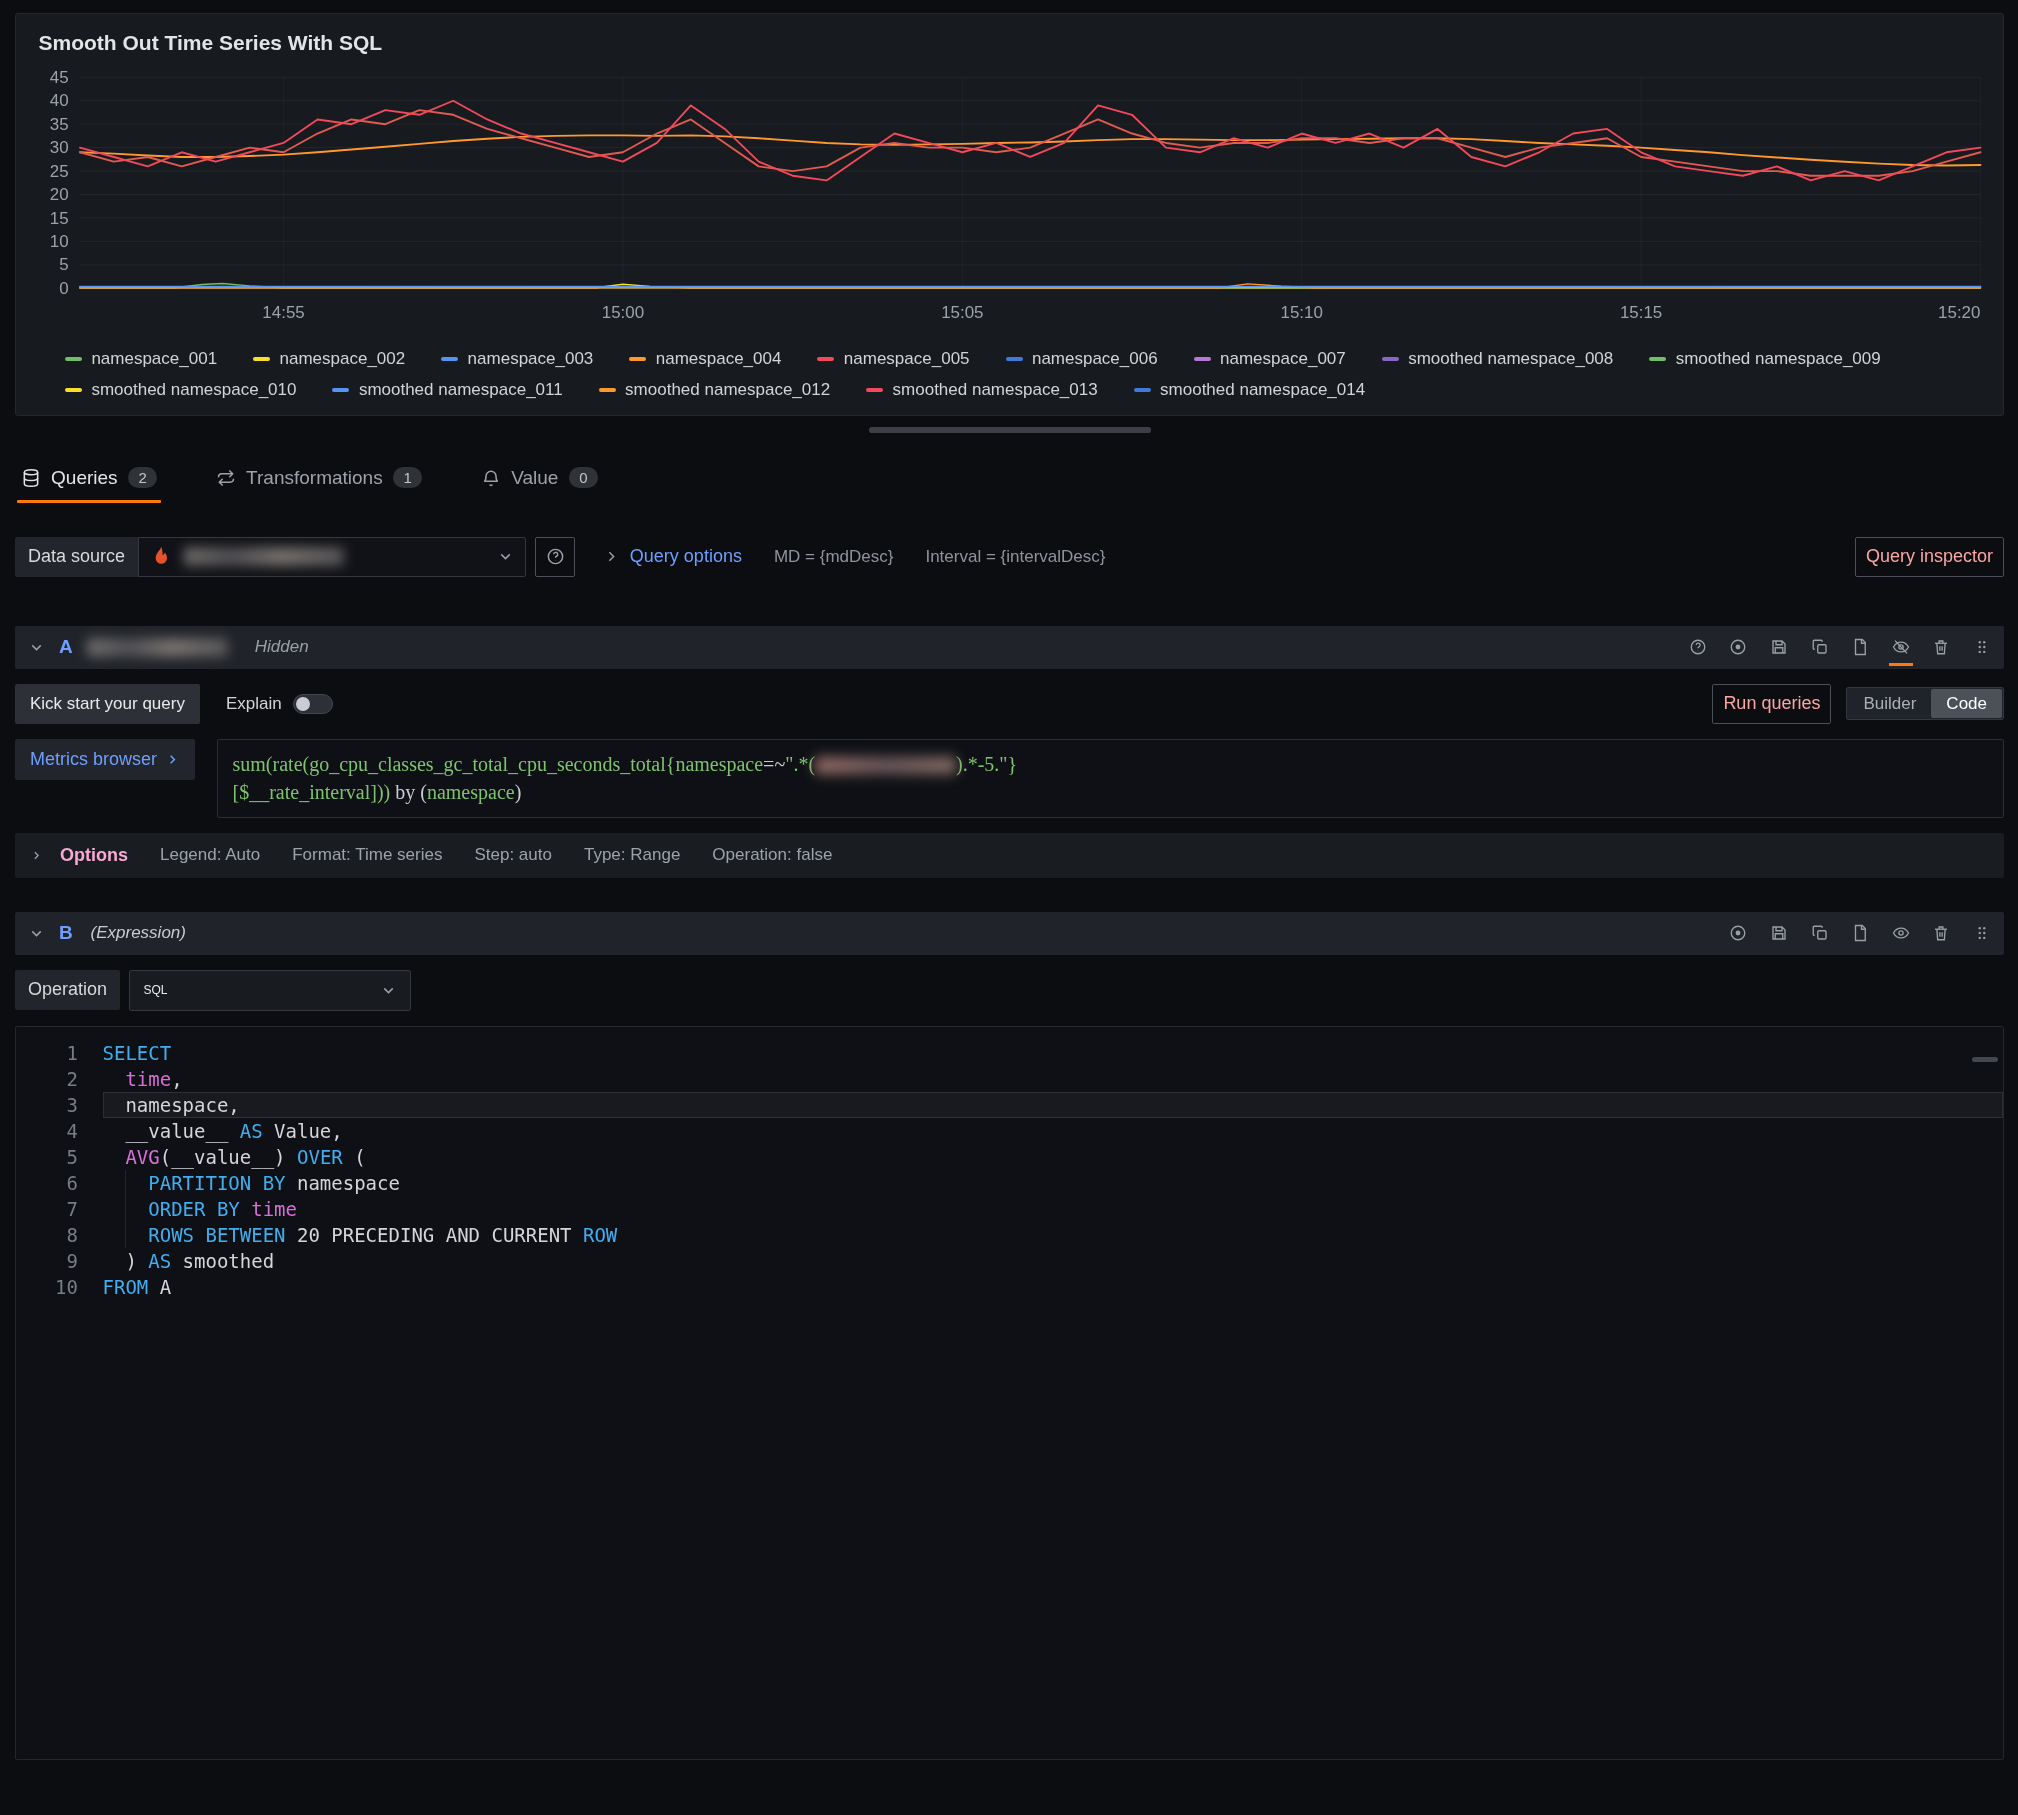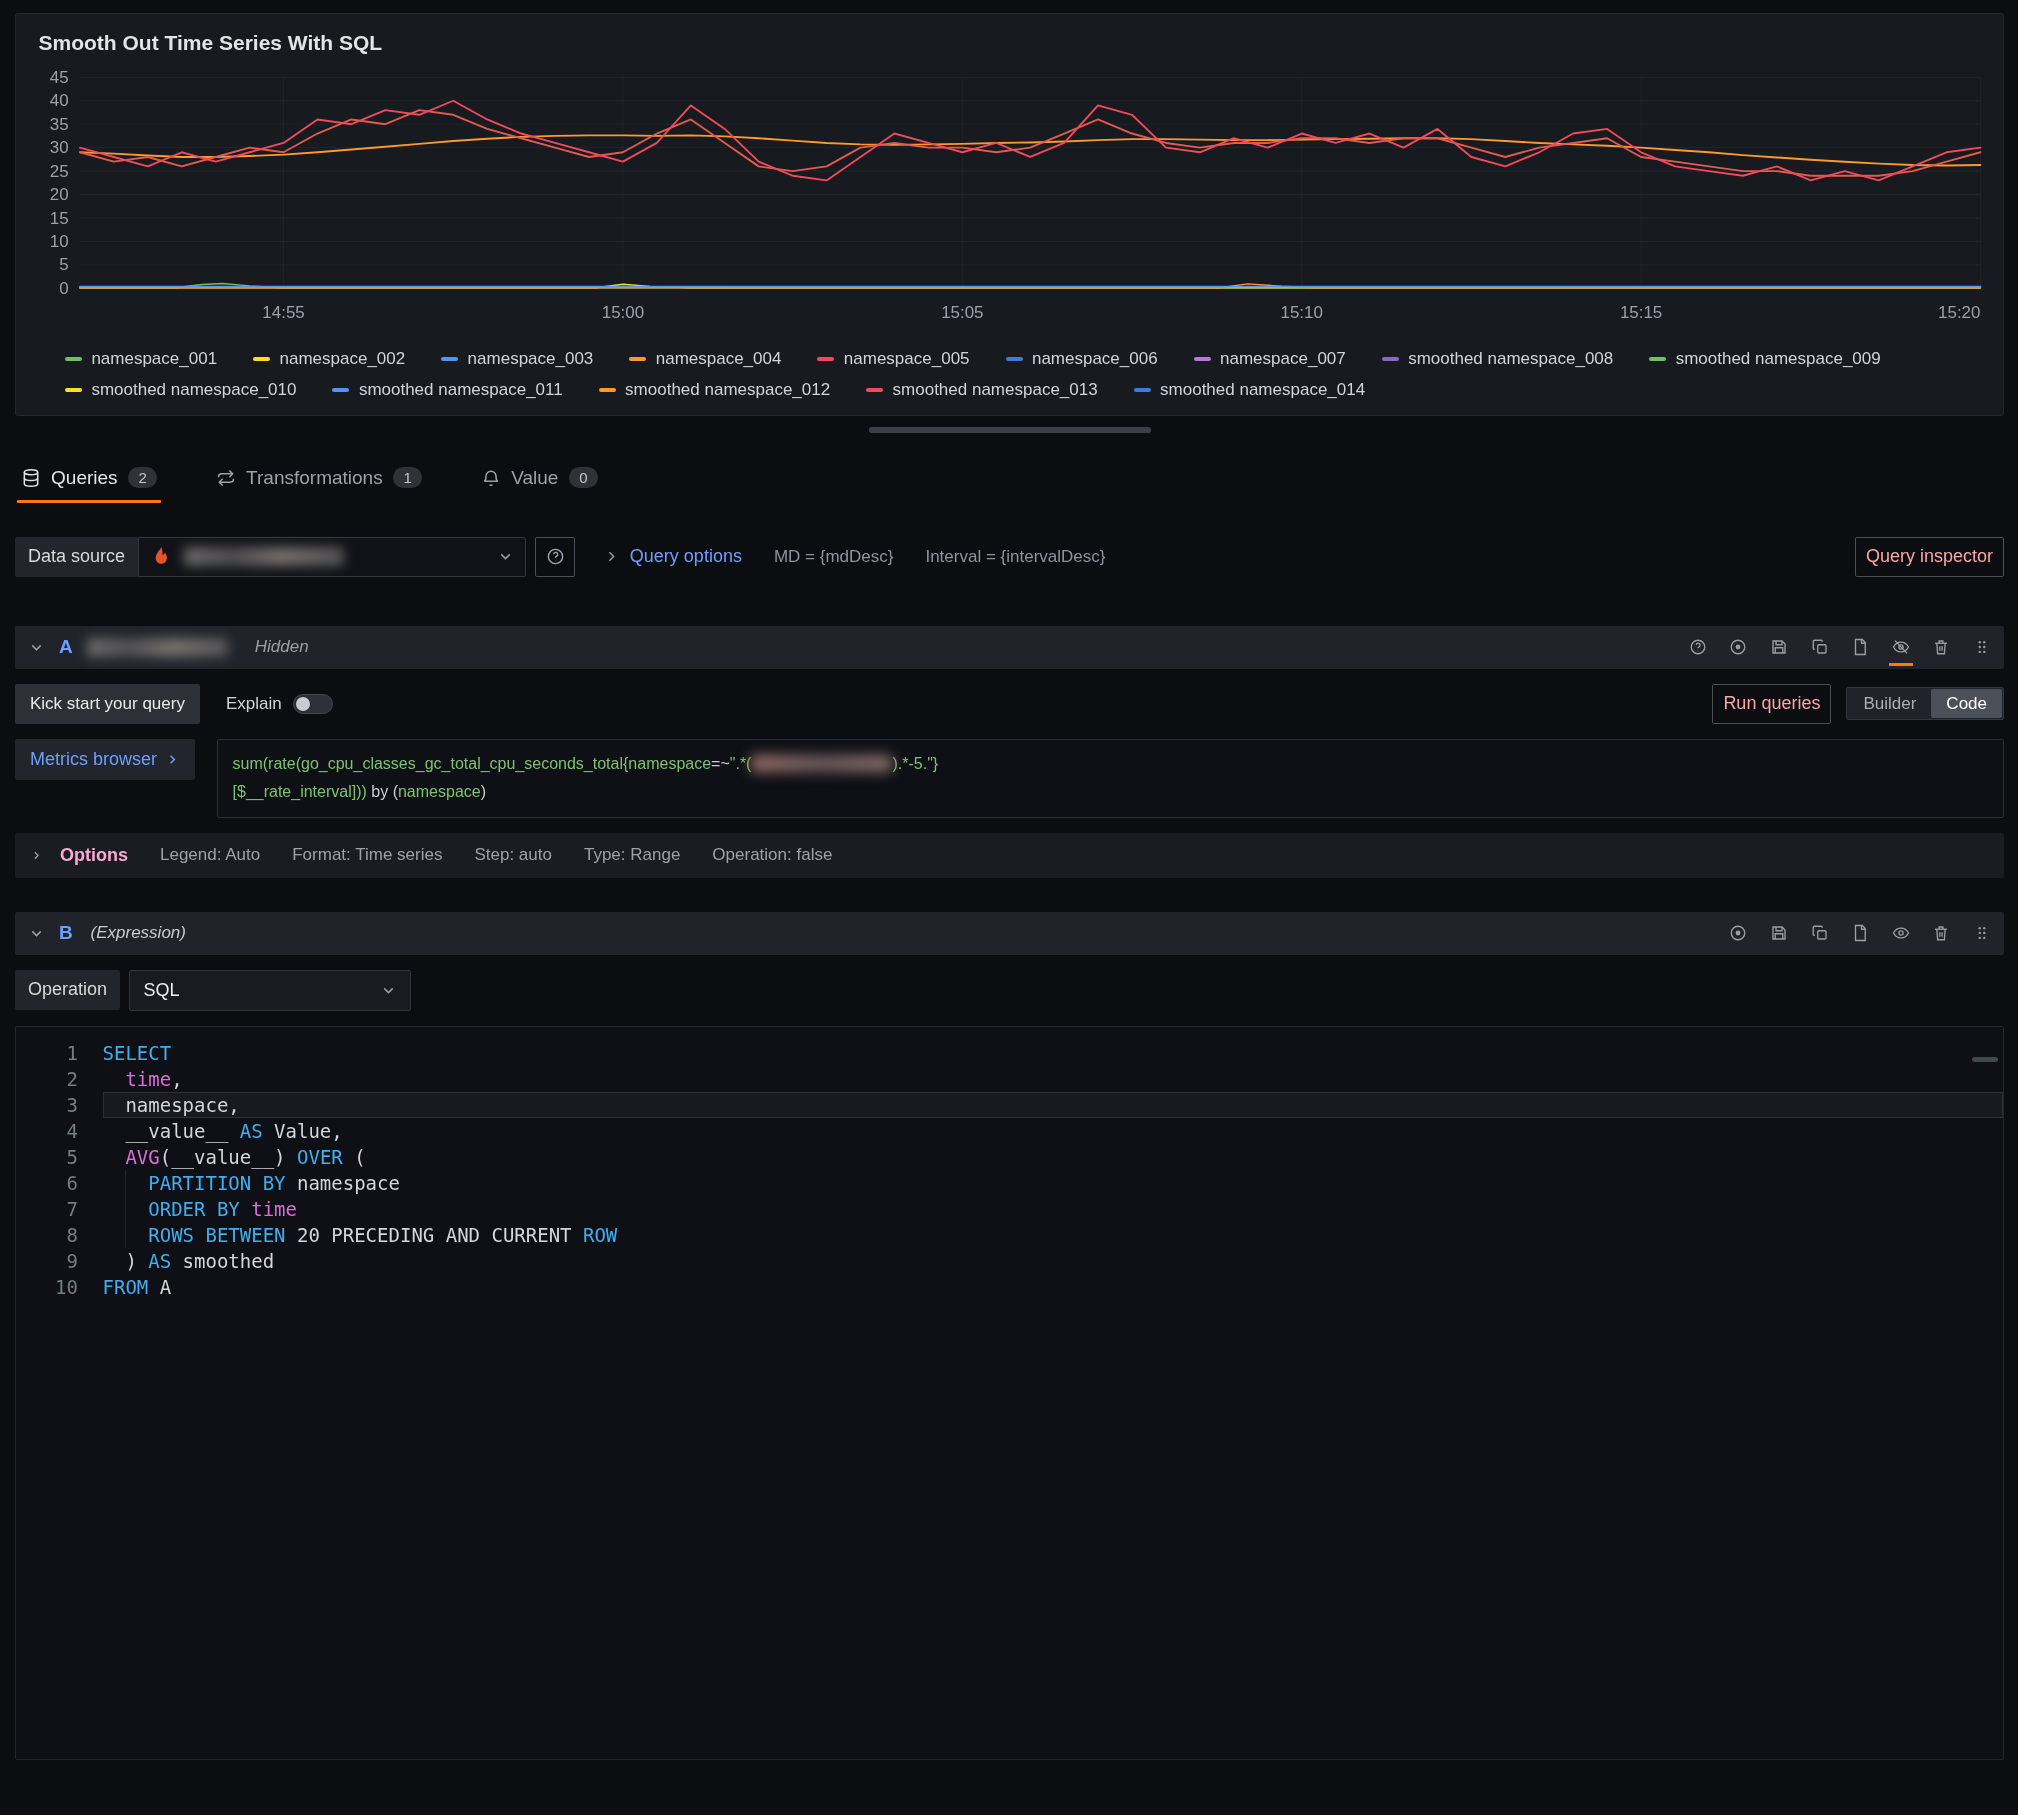--- a/index.html
+++ b/index.html
@@ -50,27 +50,27 @@
   .explain{display:flex;align-items:center;gap:11.3px;font-size:17px;color:#d2d4d7}
   .toggle{width:40px;height:20px;border-radius:11.3px;background:#2d3036;border:0.9px solid #44474d;position:relative;cursor:pointer}
   .toggle-knob{position:absolute;left:1.9px;top:1.9px;width:14px;height:14px;border-radius:50%;background:#c9ccd1}
   .right-group{margin-left:auto;display:flex;align-items:center;gap:15px}
   .seg{display:flex;background:#202329;border:0.9px solid #34373d;border-radius:1.9px;padding:1px}
   .seg-item{padding:4.7px 15px;font-size:17px;color:#aab0b7;border-radius:1.9px;cursor:pointer}
   .seg-item.selected{background:#4c5058;color:#fff}
   .qa-row2{display:flex;align-items:flex-start;gap:22px;margin-top:15px}
   .metrics-btn{background:#22252b;color:#6e9fff;height:41px;display:flex;align-items:center;gap:7.5px;padding:0 15px;font-size:18px;border-radius:1.9px;cursor:pointer;flex:none}
   .metrics-btn svg{width:15px;height:15px}
-  .promql-box{flex:1;background:#0e1015;border:0.9px solid #2b2e35;border-radius:1.9px;padding:10.4px 15px;font-family:Liberation Sans, sans-serif;font-size:16px;line-height:28px;cursor:text}
+  .promql-box{flex:1;background:#0e1015;border:0.9px solid #2b2e35;border-radius:1.9px;padding:10.4px 15px;font-family:Liberation Serif, serif;font-size:20px;line-height:28px;cursor:text}
   .tok-g{color:#7ec46f}.tok-w{color:#c9ccd1}
   .options-row{margin-top:15px;background:#191c21;border-radius:1.9px;height:45px;display:flex;align-items:center;gap:32px;padding:0 15px;font-size:17px;color:#9da2aa}
   .options-title{color:#f9a8d4;font-weight:700;display:flex;align-items:center;gap:17px;font-size:18px;cursor:pointer}
   
   .op-row{display:flex;margin-top:15px}
-  .op-select{width:282px;height:41px;background:#181b20;border:0.9px solid #34373d;border-radius:1.9px;display:flex;align-items:center;justify-content:space-between;padding:0 13px;font-size:18px;color:#eceded;cursor:pointer;margin-left:9.4px}
+  .op-select{width:282px;height:41px;background:#181b20;border:0.9px solid #34373d;border-radius:1.9px;display:flex;align-items:center;justify-content:space-between;padding:0 13px;font-size:12px;color:#eceded;cursor:pointer;margin-left:9.4px}
   .sql-editor{margin-top:15px;background:#0e1015;border:0.9px solid #24272d;border-radius:1.9px;padding:13px 0;height:734px;position:relative;font-family:"DejaVu Sans Mono",monospace;font-size:19px;line-height:26px;cursor:text}
   .code-line{display:flex}
   .ln{width:62px;text-align:right;color:#777d85;flex:none;user-select:none}
   .lc{margin-left:24.5px;white-space:pre;position:relative;color:#d4d6d8;flex:1}
   .code-line.active .lc{background:rgba(255,255,255,.045);box-shadow:inset 0 0 0 0.9px rgba(255,255,255,.10)}
   .indent-guide{position:absolute;left:2ch;top:0;bottom:0;width:0.9px;background:rgba(255,255,255,.09)}
   .tok-kw{color:#41aeef}.tok-mag{color:#d670d6}.tok-def{color:#d4d6d8}
   .scroll-dash{position:absolute;top:30px;right:4.7px;width:26px;height:5.6px;background:#43474e;border-radius:2.8px}
   
   .redacted-block{display:inline-block;height:19px;border-radius:2.8px;background:linear-gradient(100deg,#7d7a76,#5a585c 30%,#86807a 60%,#5f5d60);filter:blur(5.6px);opacity:.85}

